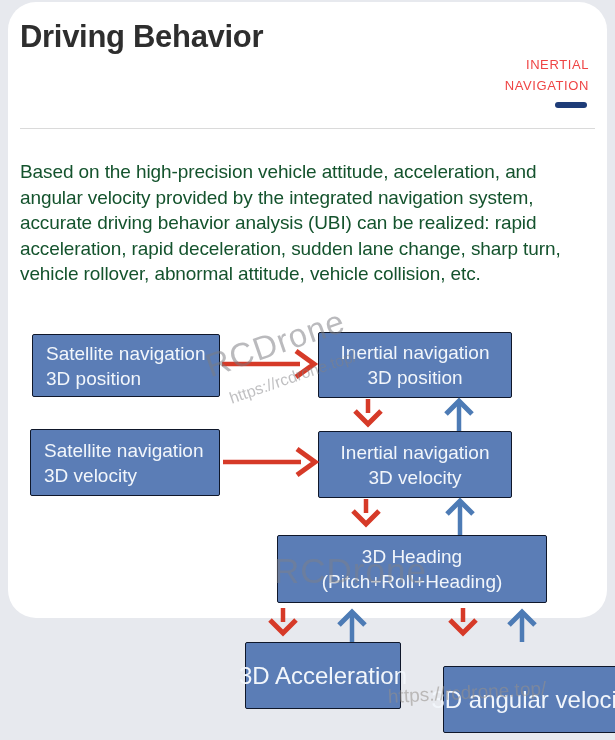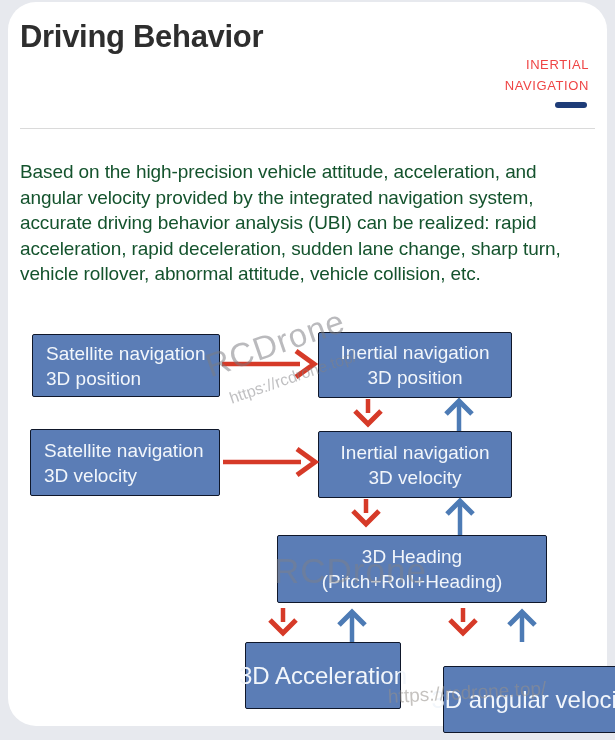--- a/index.html
+++ b/index.html
@@ -8,21 +8,21 @@
     background:#e7e9ee;
   }
   .stage {
     position:relative;
     width:615px; height:740px;
     background:#e7e9ee;
     overflow:hidden;
   }
   .card {
     position:absolute; left:8px; top:2px;
-    width:599px; height:724px;
+    width:599px; height:616px;
     background:#ffffff;
     border-radius:28px;
   }
   
   .title {
     position:absolute; left:12px; top:14px;
     font-size:31px; line-height:41px; font-weight:700;
     color:#2e2e2e; letter-spacing:-0.3px;
   }
   .tag {

